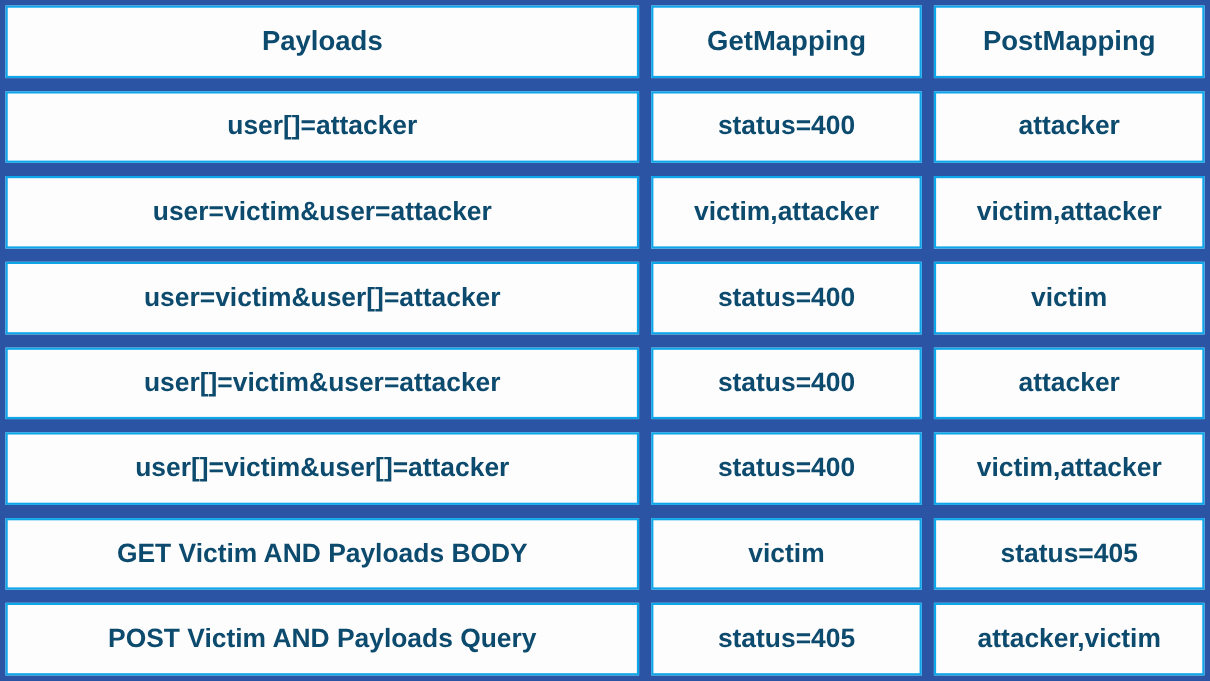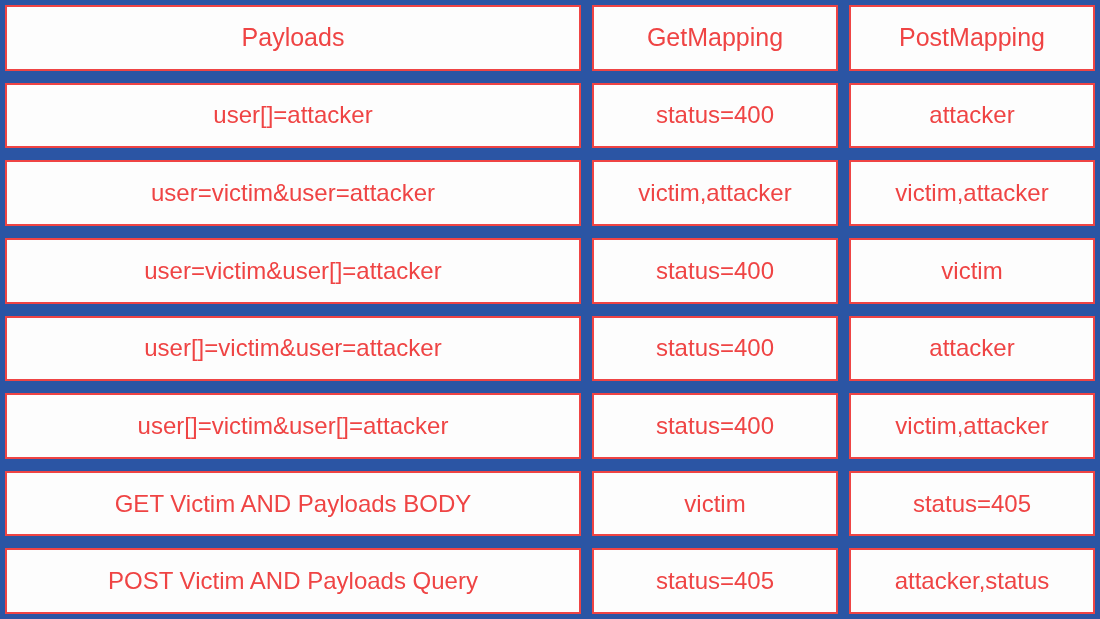--- a/index.html
+++ b/index.html
@@ -15,29 +15,29 @@
     padding: 5px;
     display: grid;
     grid-template-columns: 576px 246px 246px;
     grid-template-rows: repeat(8, 1fr);
     column-gap: 11px;
     row-gap: 12px;
   }
   .t-row { display: contents; }
   .cell {
     background: #fdfdfd;
-    border: 2px solid #ef4444;
+    border: 2px solid #0ea5e9;
     box-sizing: border-box;
     display: flex;
     align-items: center;
     justify-content: center;
     font-family: "Liberation Sans", sans-serif;
-    font-weight: normal;
+    font-weight: bold;
     font-size: 24px;
-    color: #ef4444;
+    color: #0c4a6e;
     white-space: nowrap;
     overflow: hidden;
     text-align: center;
   }
   .cell.head {
     font-size: 25px;
   }
 </style>
 </head>
 <body>
@@ -82,16 +82,16 @@
 
   <div class="t-row">
     <div class="cell">GET Victim AND Payloads BODY</div>
     <div class="cell">victim</div>
     <div class="cell">status=405</div>
   </div>
 
   <div class="t-row">
     <div class="cell">POST Victim AND Payloads Query</div>
     <div class="cell">status=405</div>
-    <div class="cell">attacker,status</div>
+    <div class="cell">attacker,victim</div>
   </div>
 
 </div>
 
 </body></html>

